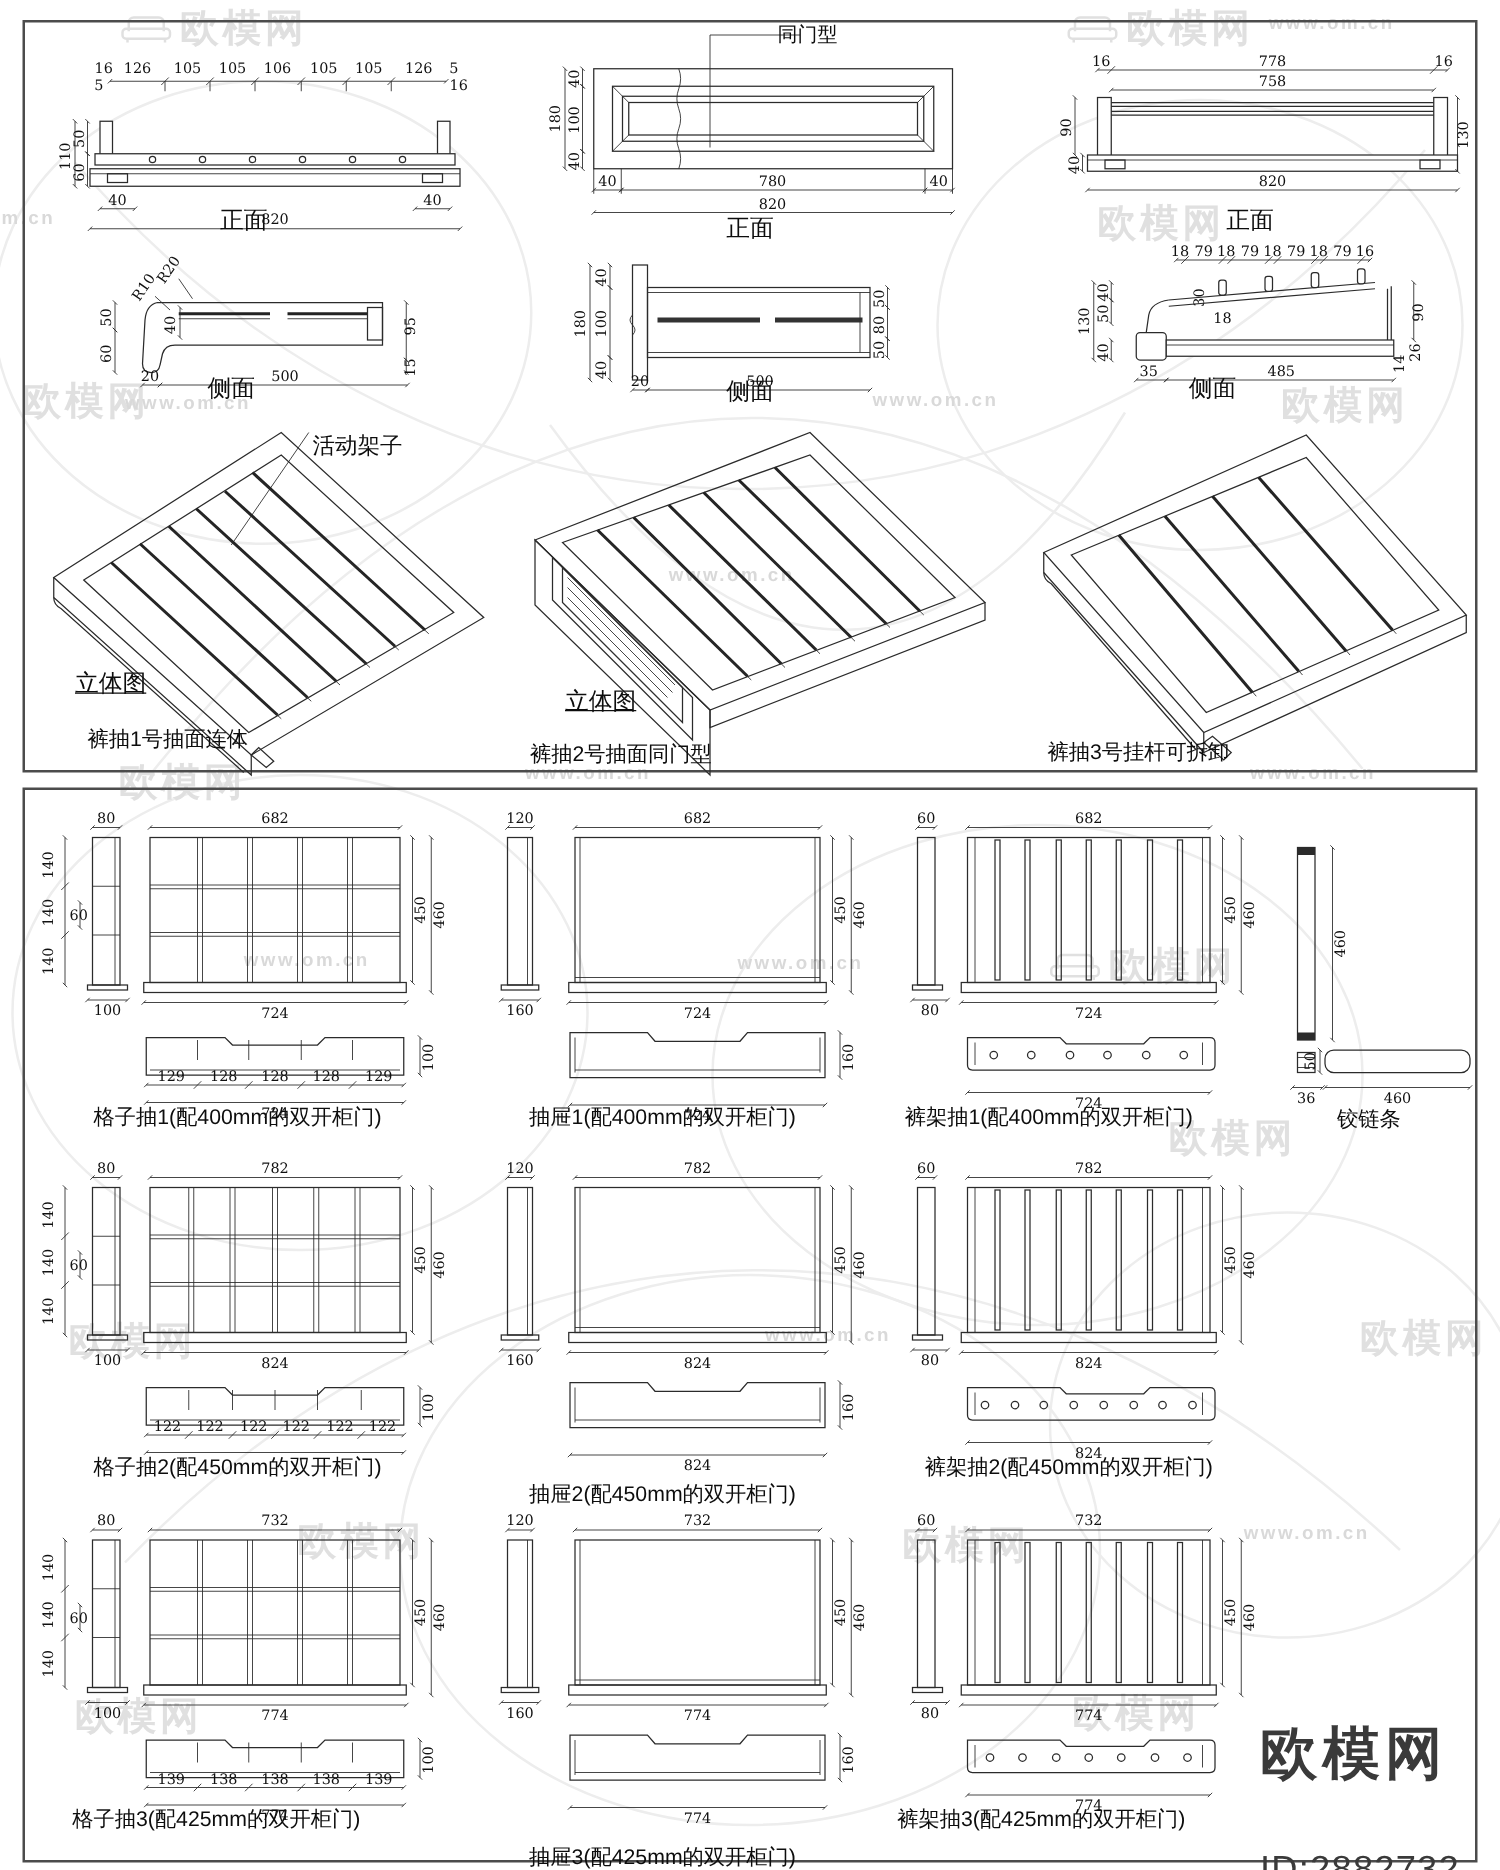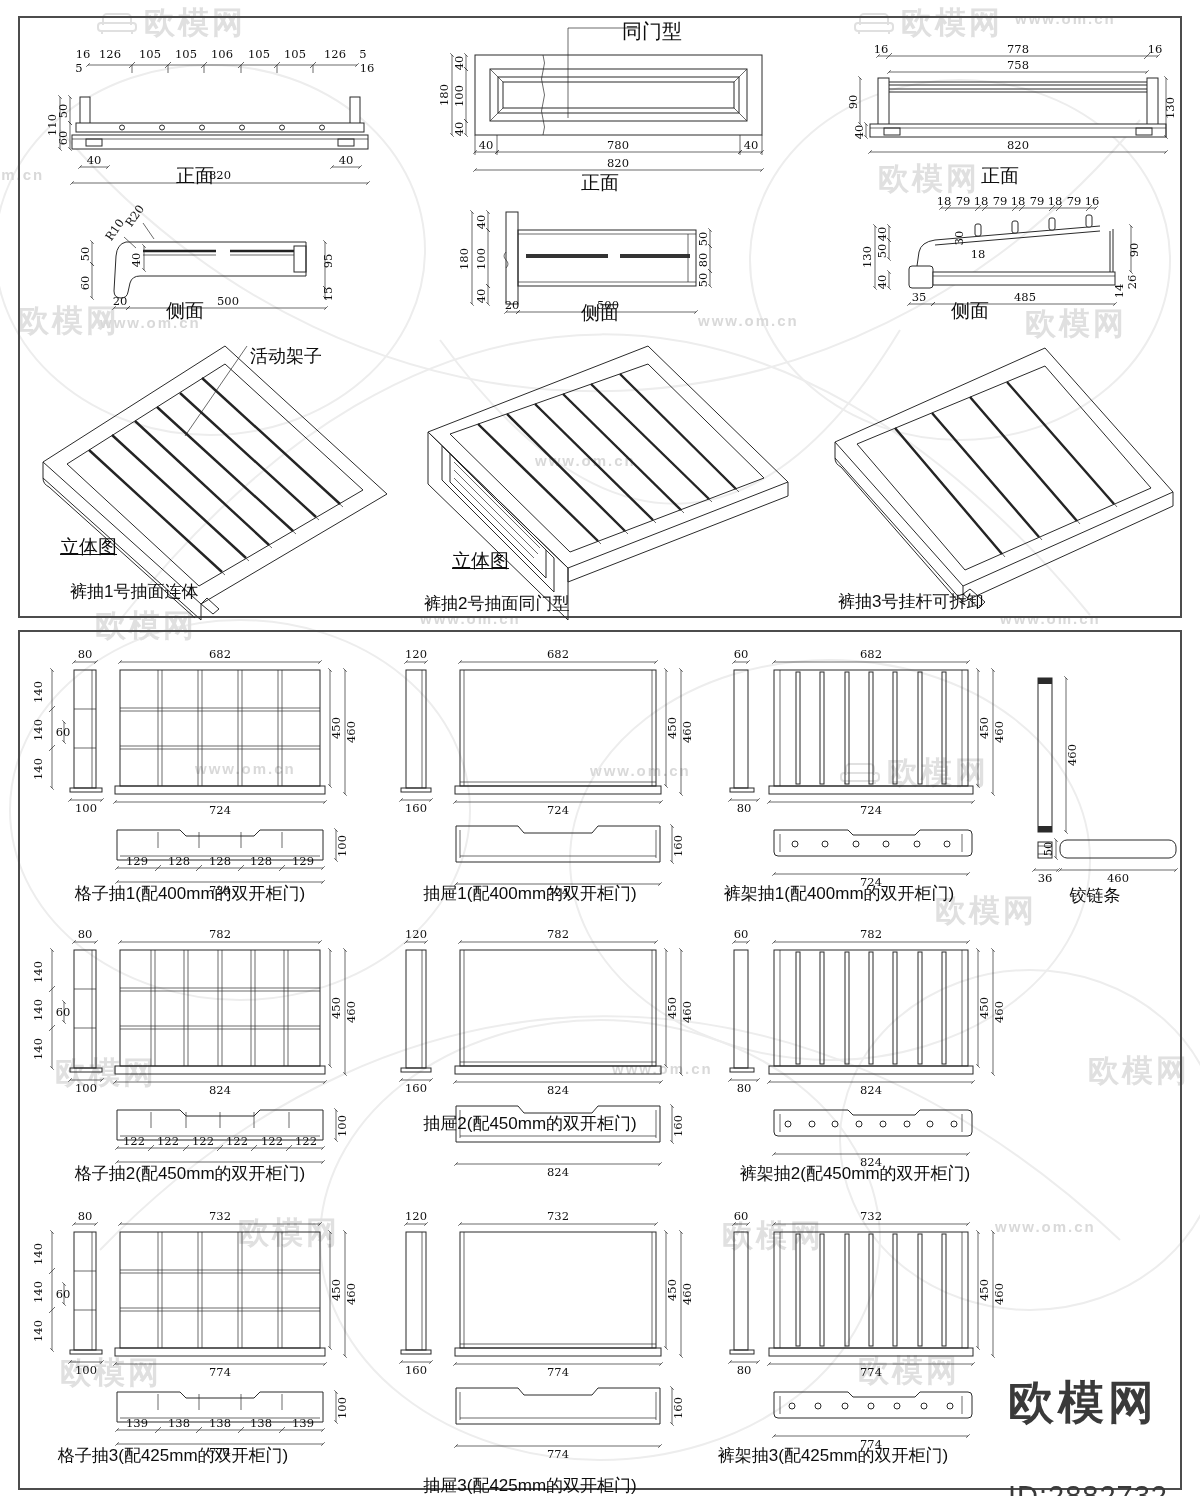--- a/index.html
+++ b/index.html
@@ -185,21 +185,21 @@
 <line class="d" x1="35" y1="134" x2="57" y2="134"></line>
     <text x="46" y="131">40</text>
 <line class="d" x1="57" y1="134" x2="300" y2="134"></line>
     <text x="178" y="131">780</text>
 <line class="d" x1="300" y1="134" x2="322" y2="134"></line>
     <text x="311" y="131">40</text>
 <line class="d" x1="35" y1="152" x2="322" y2="152"></line>
     <text x="178" y="149">820</text>
 <path class="ld" d="M35,117 v20 M322,117 v20 M57,117 v20 M300,117 v20"></path>
 </svg>
-<div class="cap big" style="left:622px;top:18px;font-size:20px">同门型</div>
+<div class="cap big" style="left:622px;top:18px;font-size:16px">同门型</div>
 <div class="cap big" style="left:540px;top:170px;width:120px">正面</div>
 
 <svg class="diag" style="left:848px;top:40px" width="330" height="152" viewBox="0 0 330 152">
 <line class="d" x1="30" y1="16" x2="310" y2="16"></line>
 <path class="ld" d="M38,19 l6,-6 M296,19 l6,-6"></path>
 <text x="33" y="13">16</text>
 <text x="170" y="13">778</text>
 <text x="307" y="13">16</text>
 <line class="d" x1="41" y1="32" x2="299" y2="32"></line>
     <text x="170" y="29">758</text>
@@ -599,21 +599,21 @@
     <text x="323" y="84" transform="rotate(-90 323 84)">460</text>
 <path class="s" d="M88,178 L150,178 L156,185 L224,185 L230,178 L292,178 L292,214 L88,214 Z"></path>
 <line class="ld" x1="92" y1="182" x2="92" y2="210"></line>
     <line class="ld" x1="288" y1="182" x2="288" y2="210"></line>
     <line class="ld" x1="92" y1="208" x2="288" y2="208"></line>
 <line class="d" x1="304" y1="178" x2="304" y2="214"></line>
     <text x="314" y="198" transform="rotate(-90 314 198)">160</text>
 <line class="d" x1="88" y1="236" x2="292" y2="236"></line>
     <text x="190" y="248">824</text>
 </svg>
-<div class="cap" style="left:385px;top:1112px;width:290px">抽屉2(配450mm的双开柜门)</div>
+<div class="cap" style="left:385px;top:1184px;width:290px">抽屉2(配450mm的双开柜门)</div>
 
 <svg class="diag" style="left:700px;top:928px" width="310" height="250" viewBox="0 0 310 250">
 <line class="d" x1="34" y1="14" x2="48" y2="14"></line>
     <text x="41" y="10">60</text>
 <rect class="s" x="34" y="22" width="14" height="118"></rect>
 <rect class="s" x="30" y="140" width="24" height="4"></rect>
 <line class="d" x1="30" y1="152" x2="58" y2="152"></line>
     <text x="44" y="164">80</text>
 <line class="d" x1="74" y1="14" x2="268" y2="14"></line>
     <text x="171" y="10">782</text>

